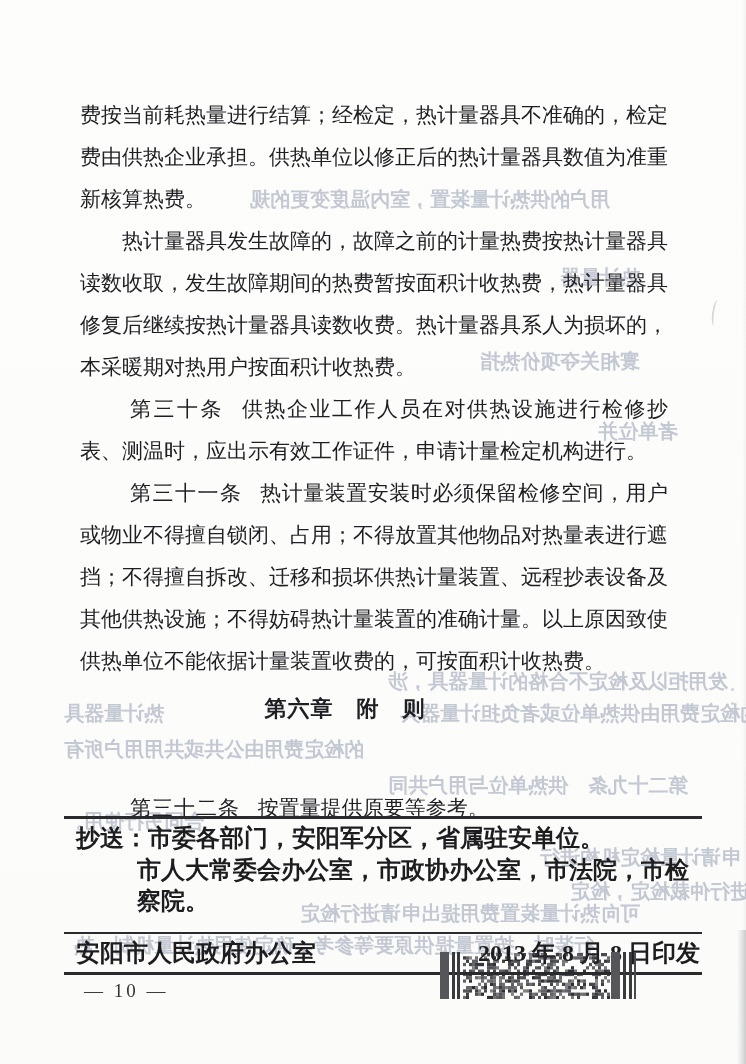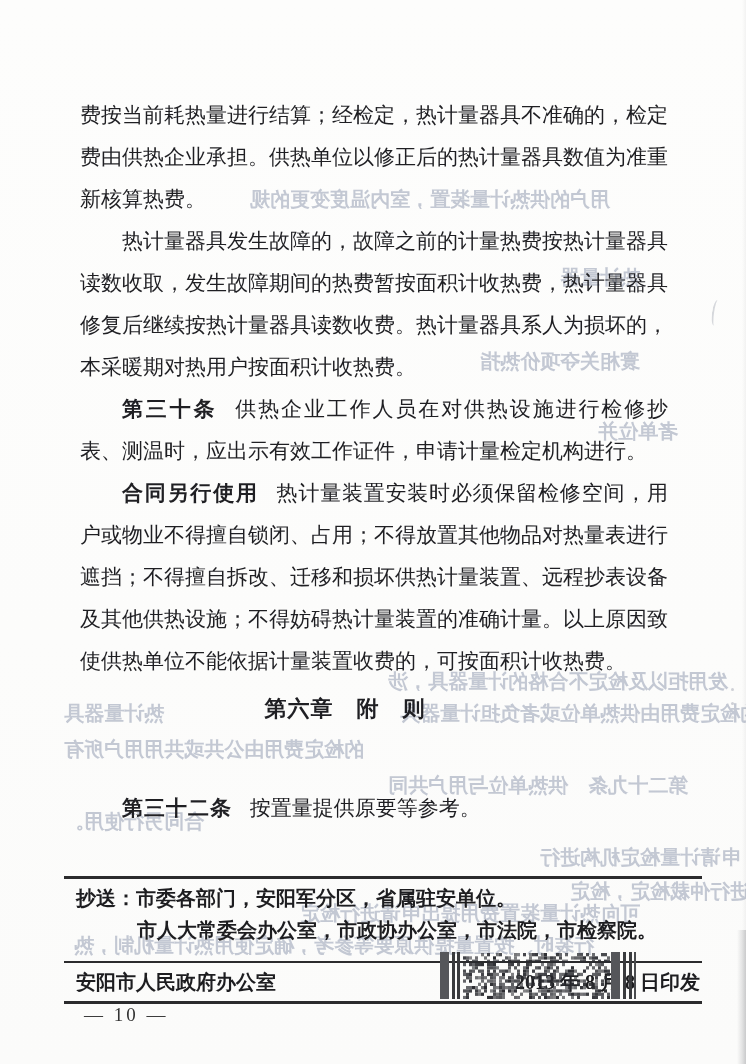--- a/index.html
+++ b/index.html
@@ -19,55 +19,56 @@
   
   .content {
     position: absolute; left: 80px; top: 94px; width: 588px;
     font-size: 21px; line-height: 42px;
     text-align: justify;
     z-index: 2;
   }
   .content p { margin: 0; }
   .indent { text-indent: 2em; }
   .lead {
-    font-weight: 700;
+    font-weight: 400;
     font-family: "Liberation Sans", "DejaVu Sans", sans-serif;
     margin-right: 0.85em;
     letter-spacing: 1px;
+    margin-left: 8px;
   }
   .chapter {
     position: absolute; left: 80px; top: 694px; width: 530px;
     text-align: center;
     font-size: 22px; font-weight: 700;
     font-family: "Liberation Sans", "DejaVu Sans", sans-serif;
     letter-spacing: 1px;
     z-index: 2;
   }
   .article32 {
     position: absolute; left: 80px; top: 766px; width: 588px;
     font-size: 21px; line-height: 42px;
     text-indent: 2em;
     z-index: 2;
   }
   
   .footer {
-    position: absolute; left: 64px; top: 876px; width: 638px;
-    font-size: 20px; color: #1d1d20;
+    position: absolute; left: 64px; top: 816px; width: 638px;
+    font-size: 24px; color: #1d1d20;
     z-index: 2;
   }
   .rule { border-top: 3px solid #2b2b2d; height: 0; }
   .rule.mid { border-top-width: 2px; }
   .cc1 { line-height: 33px; padding: 3px 0 0 12px; font-weight: 600; }
   .cc2 { line-height: 31px; padding-left: 73px; padding-bottom: 15px; font-weight: 700; }
   .issuer-row {
     display: flex; justify-content: space-between; align-items: flex-end;
     line-height: 36px; padding: 1px 2px 1px 12px; font-weight: 600;
   }
   .pagenum {
-    position: absolute; left: 84px; top: 1004px;
+    position: absolute; left: 84px; top: 980px;
     font-size: 19px; letter-spacing: 3px; color: #333;
     z-index: 2;
   }
   .barcode {
     position: absolute; left: 440px; top: 952px; width: 197px; height: 47px;
     z-index: 2;
     filter: blur(0.3px);
   }
   
   .bleed {
@@ -126,21 +127,21 @@
   <div class="bleed" style="left:570px; top:880px;">进行仲裁检定，检定</div>
   <div class="bleed" style="left:300px; top:902px;">可向热计量装置费用提出申请进行检定</div>
   <div class="bleed" style="left:74px; top:934px;">行装时、按置量提供原要等参考，确定使用热计量机制，热</div>
   <div class="speck-a"></div>
   <div class="speck-b"></div>
 
   <div class="content">
     <p>费按当前耗热量进行结算；经检定，热计量器具不准确的，检定费由供热企业承担。供热单位以修正后的热计量器具数值为准重新核算热费。</p>
     <p class="indent">热计量器具发生故障的，故障之前的计量热费按热计量器具读数收取，发生故障期间的热费暂按面积计收热费，热计量器具修复后继续按热计量器具读数收费。热计量器具系人为损坏的，本采暖期对热用户按面积计收热费。</p>
     <p class="indent"><span class="lead">第三十条</span><span>供热企业工作人员在对供热设施进行检修抄表、测温时，应出示有效工作证件，申请计量检定机构进行。</span></p>
-    <p class="indent"><span class="lead">合同另行使用</span><span>热计量装置安装时必须保留检修空间，用户或物业不得擅自锁闭、占用；不得放置其他物品对热量表进行遮挡；不得擅自拆改、迁移和损坏供热计量装置、远程抄表设备及其他供热设施；不得妨碍热计量装置的准确计量。以上原因致使供热单位不能依据计量装置收费的，可按面积计收热费。</span></p>
+    <p class="indent"><span class="lead">第三十一条</span><span>热计量装置安装时必须保留检修空间，用户或物业不得擅自锁闭、占用；不得放置其他物品对热量表进行遮挡；不得擅自拆改、迁移和损坏供热计量装置、远程抄表设备及其他供热设施；不得妨碍热计量装置的准确计量。以上原因致使供热单位不能依据计量装置收费的，可按面积计收热费。</span></p>
   </div>
 
   <div class="chapter">第六章　附　则</div>
 
   <p class="article32"><span class="lead">第三十二条</span><span>按置量提供原要等参考。</span></p>
 
   <div class="footer">
     <div class="rule top"></div>
     <div class="cc1"><span>抄送：</span><span>市委各部门，安阳军分区，省属驻安单位。</span></div>
     <div class="cc2">市人大常委会办公室，市政协办公室，市法院，市检察院。</div>

